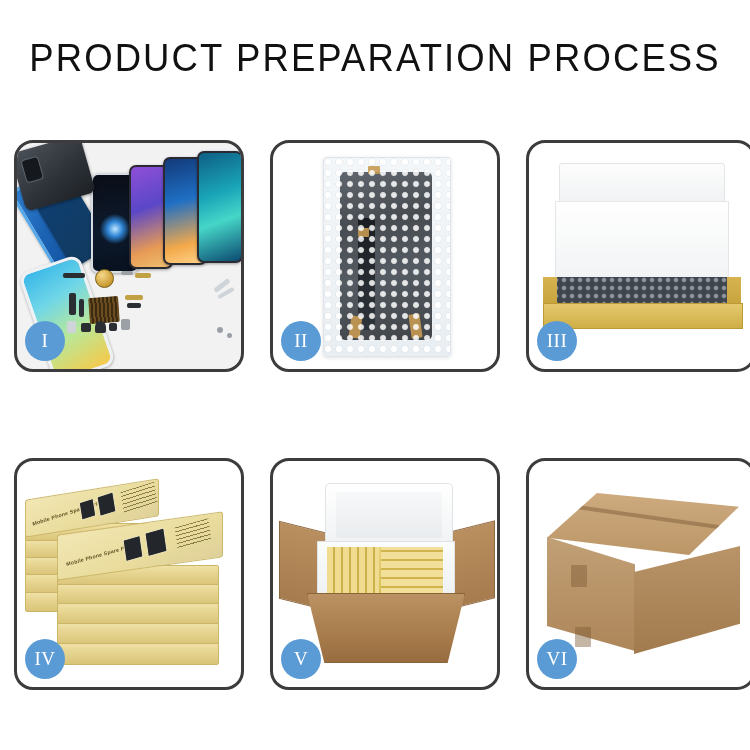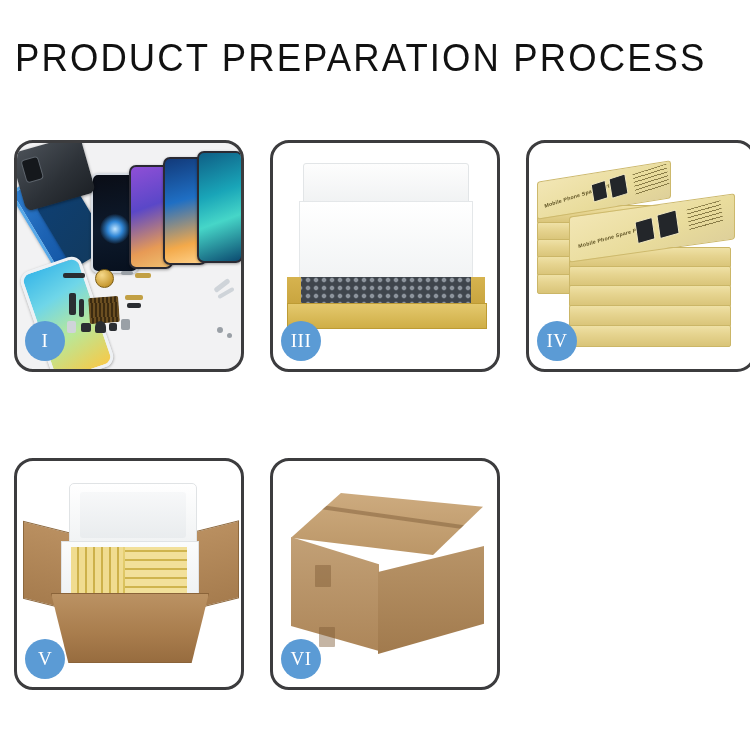--- a/index.html
+++ b/index.html
@@ -19,20 +19,21 @@
     height: 750px;
     background: #ffffff;
   }
 
   
   .header {
     position: absolute;
     top: 36px;
     left: 0;
     width: 750px;
+    text-align: center;
   }
   .title {
     font-family: "Liberation Sans", sans-serif;
     font-size: 38px;
     font-weight: 400;
     letter-spacing: 2.2px;
     color: #111111;
     line-height: 44px;
     white-space: nowrap;
     transform: scaleX(0.96);
@@ -429,20 +430,34 @@
         <div class="prt" style="left:92px;top:180px;width:8px;height:8px;"></div>
         <div class="prt light" style="left:104px;top:176px;width:9px;height:11px;"></div>
         <div class="prt silver" style="left:196px;top:140px;width:18px;height:5px;transform:rotate(-38deg);"></div>
         <div class="prt silver" style="left:200px;top:148px;width:18px;height:4px;transform:rotate(-30deg);"></div>
         <div class="prt light" style="left:200px;top:184px;width:6px;height:6px;border-radius:50%;"></div>
         <div class="prt light" style="left:210px;top:190px;width:5px;height:5px;border-radius:50%;"></div>
       </div>
       <div class="badge">I</div>
     </div>
 
+    <div class="panel">
+      <div class="photo">
+        <div class="bubble-bag">
+          <div class="bag-part"></div>
+          <div class="bag-flex"></div>
+          <div class="bag-tape" style="left:44px;top:8px;width:12px;height:8px;"></div>
+          <div class="bag-tape" style="left:34px;top:70px;width:11px;height:9px;"></div>
+          <div class="bag-tape" style="left:26px;top:158px;width:11px;height:22px;transform:rotate(8deg);"></div>
+          <div class="bag-tape" style="left:86px;top:156px;width:11px;height:24px;transform:rotate(-8deg);"></div>
+          <div class="bag-sheen"></div>
+        </div>
+      </div>
+      <div class="badge">II</div>
+    </div>
 
     <div class="panel">
       <div class="photo">
         <div class="b3-tray"></div>
         <div class="b3-lid"></div>
         <div class="b3-foam"></div>
         <div class="b3-inner"></div>
         <div class="b3-sideL"></div>
         <div class="b3-sideR"></div>
         <div class="b3-front"></div>

